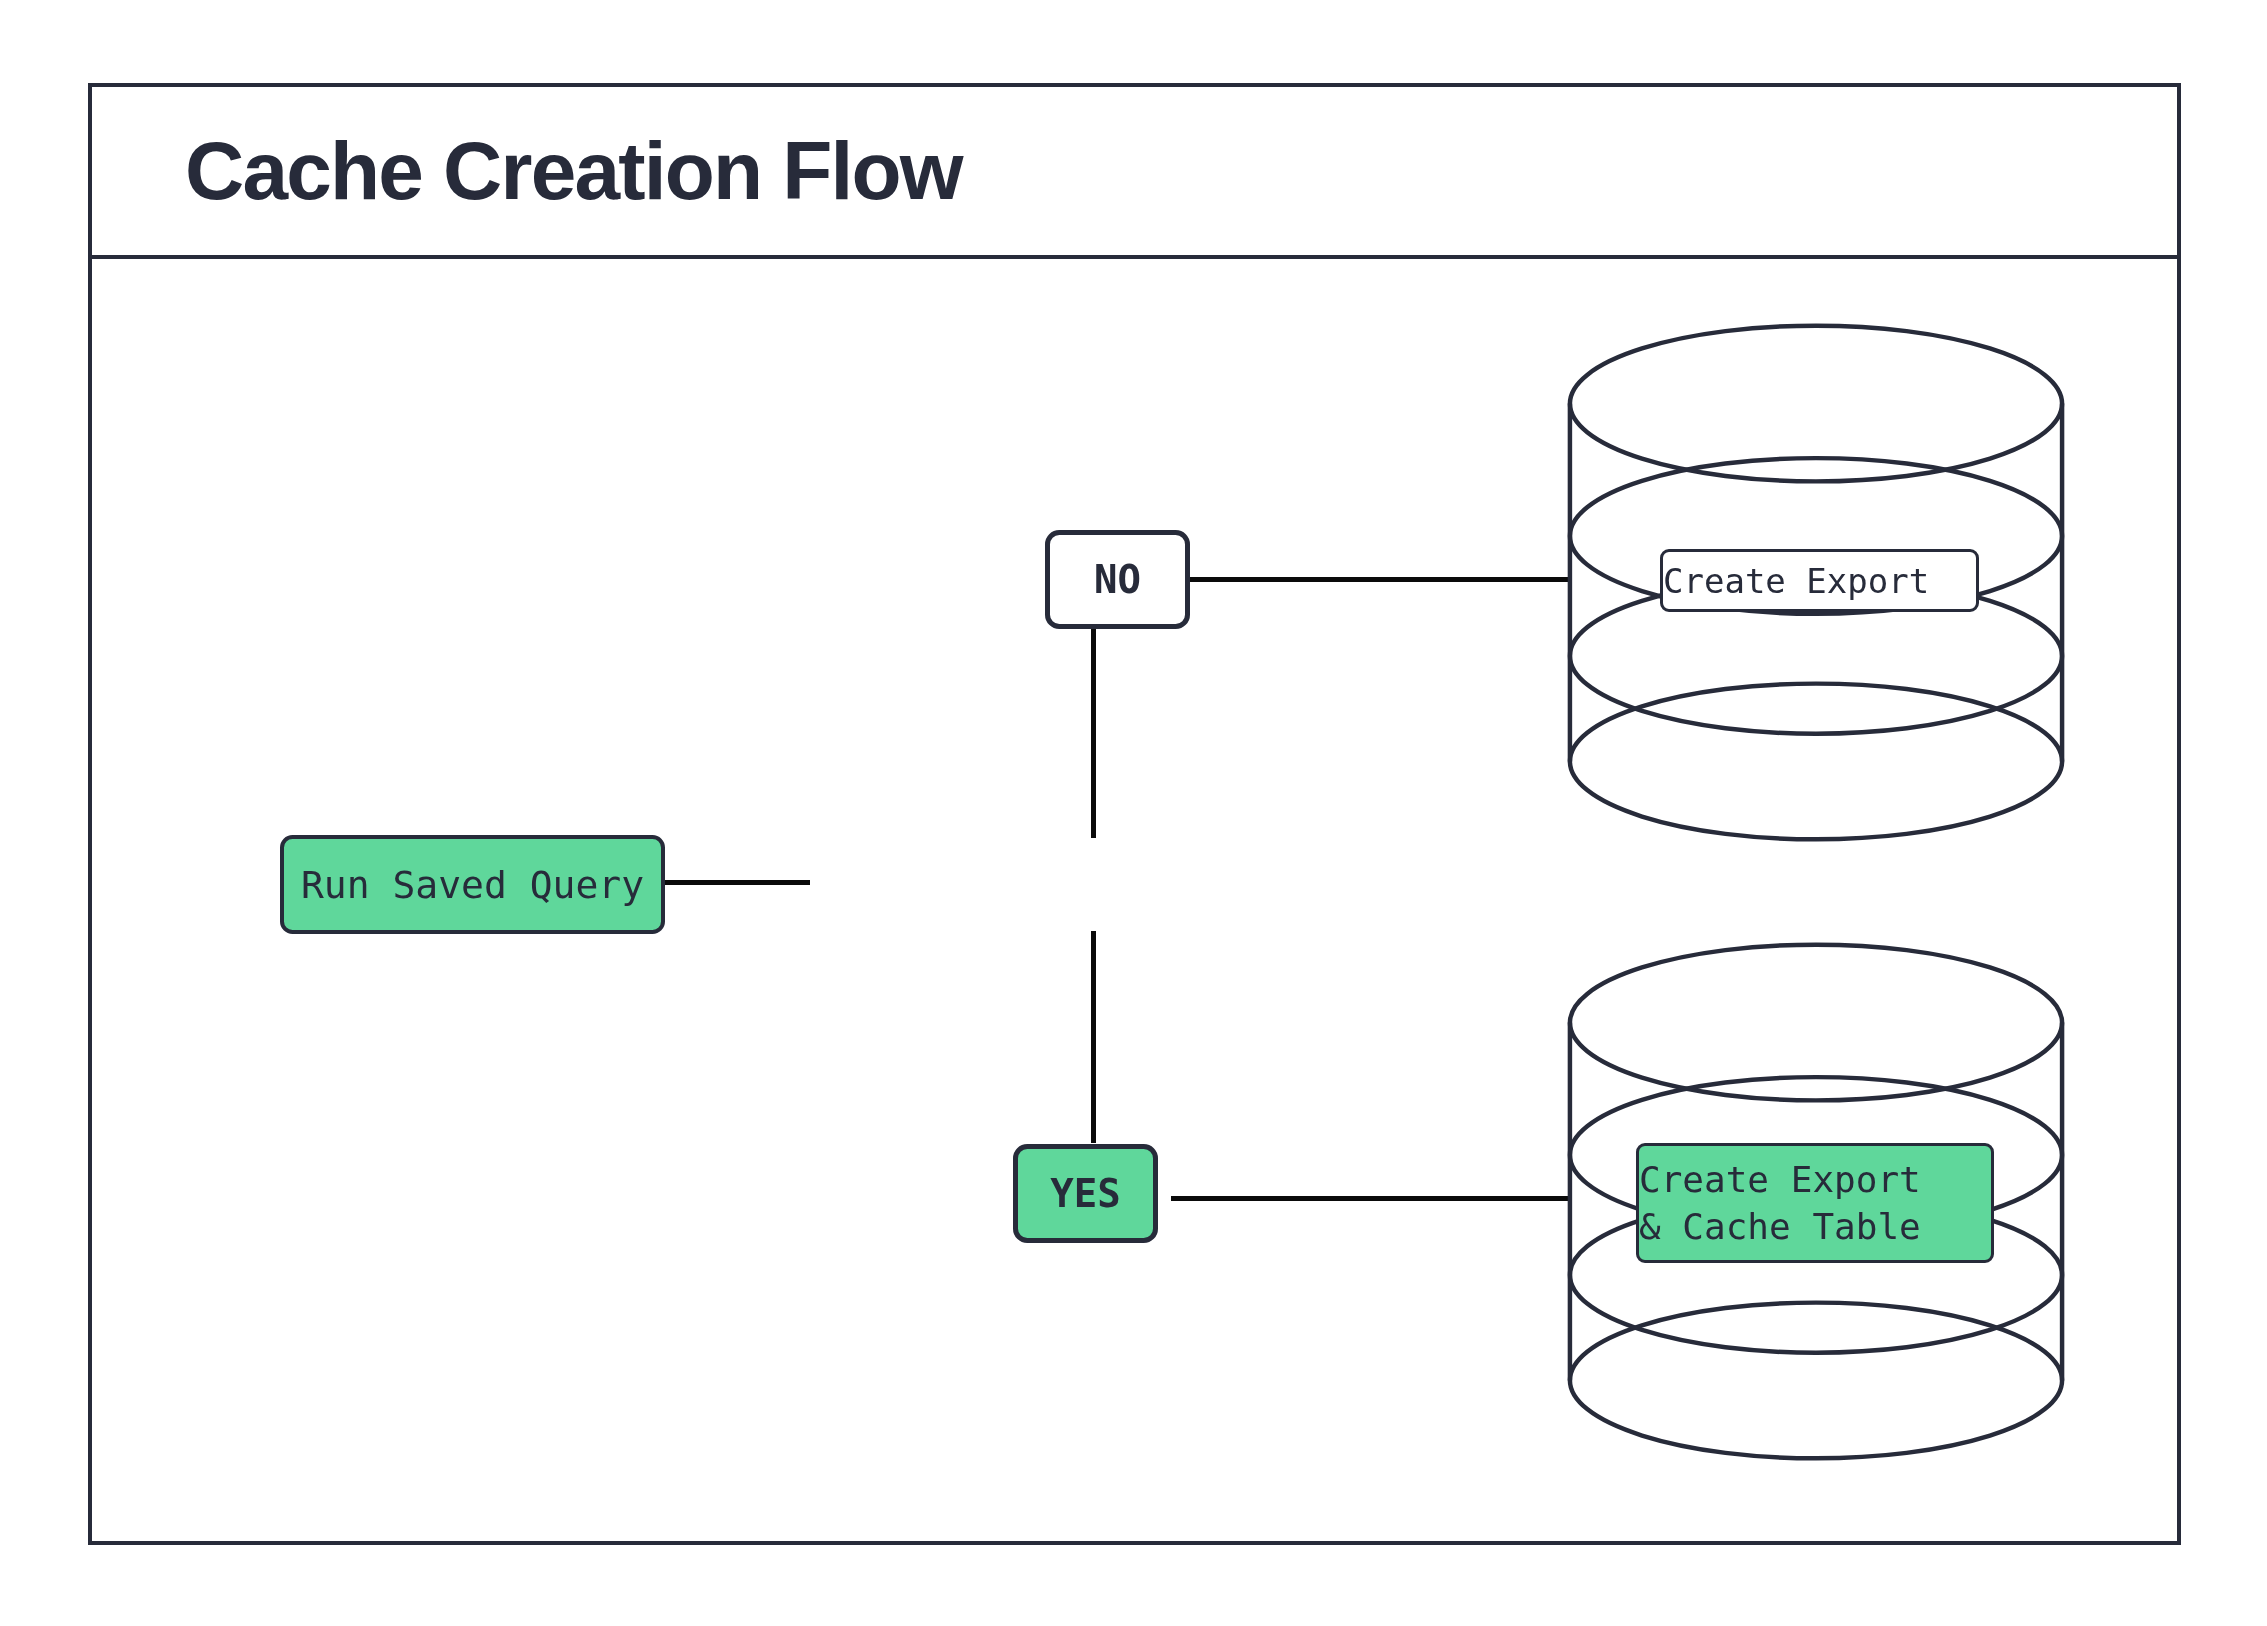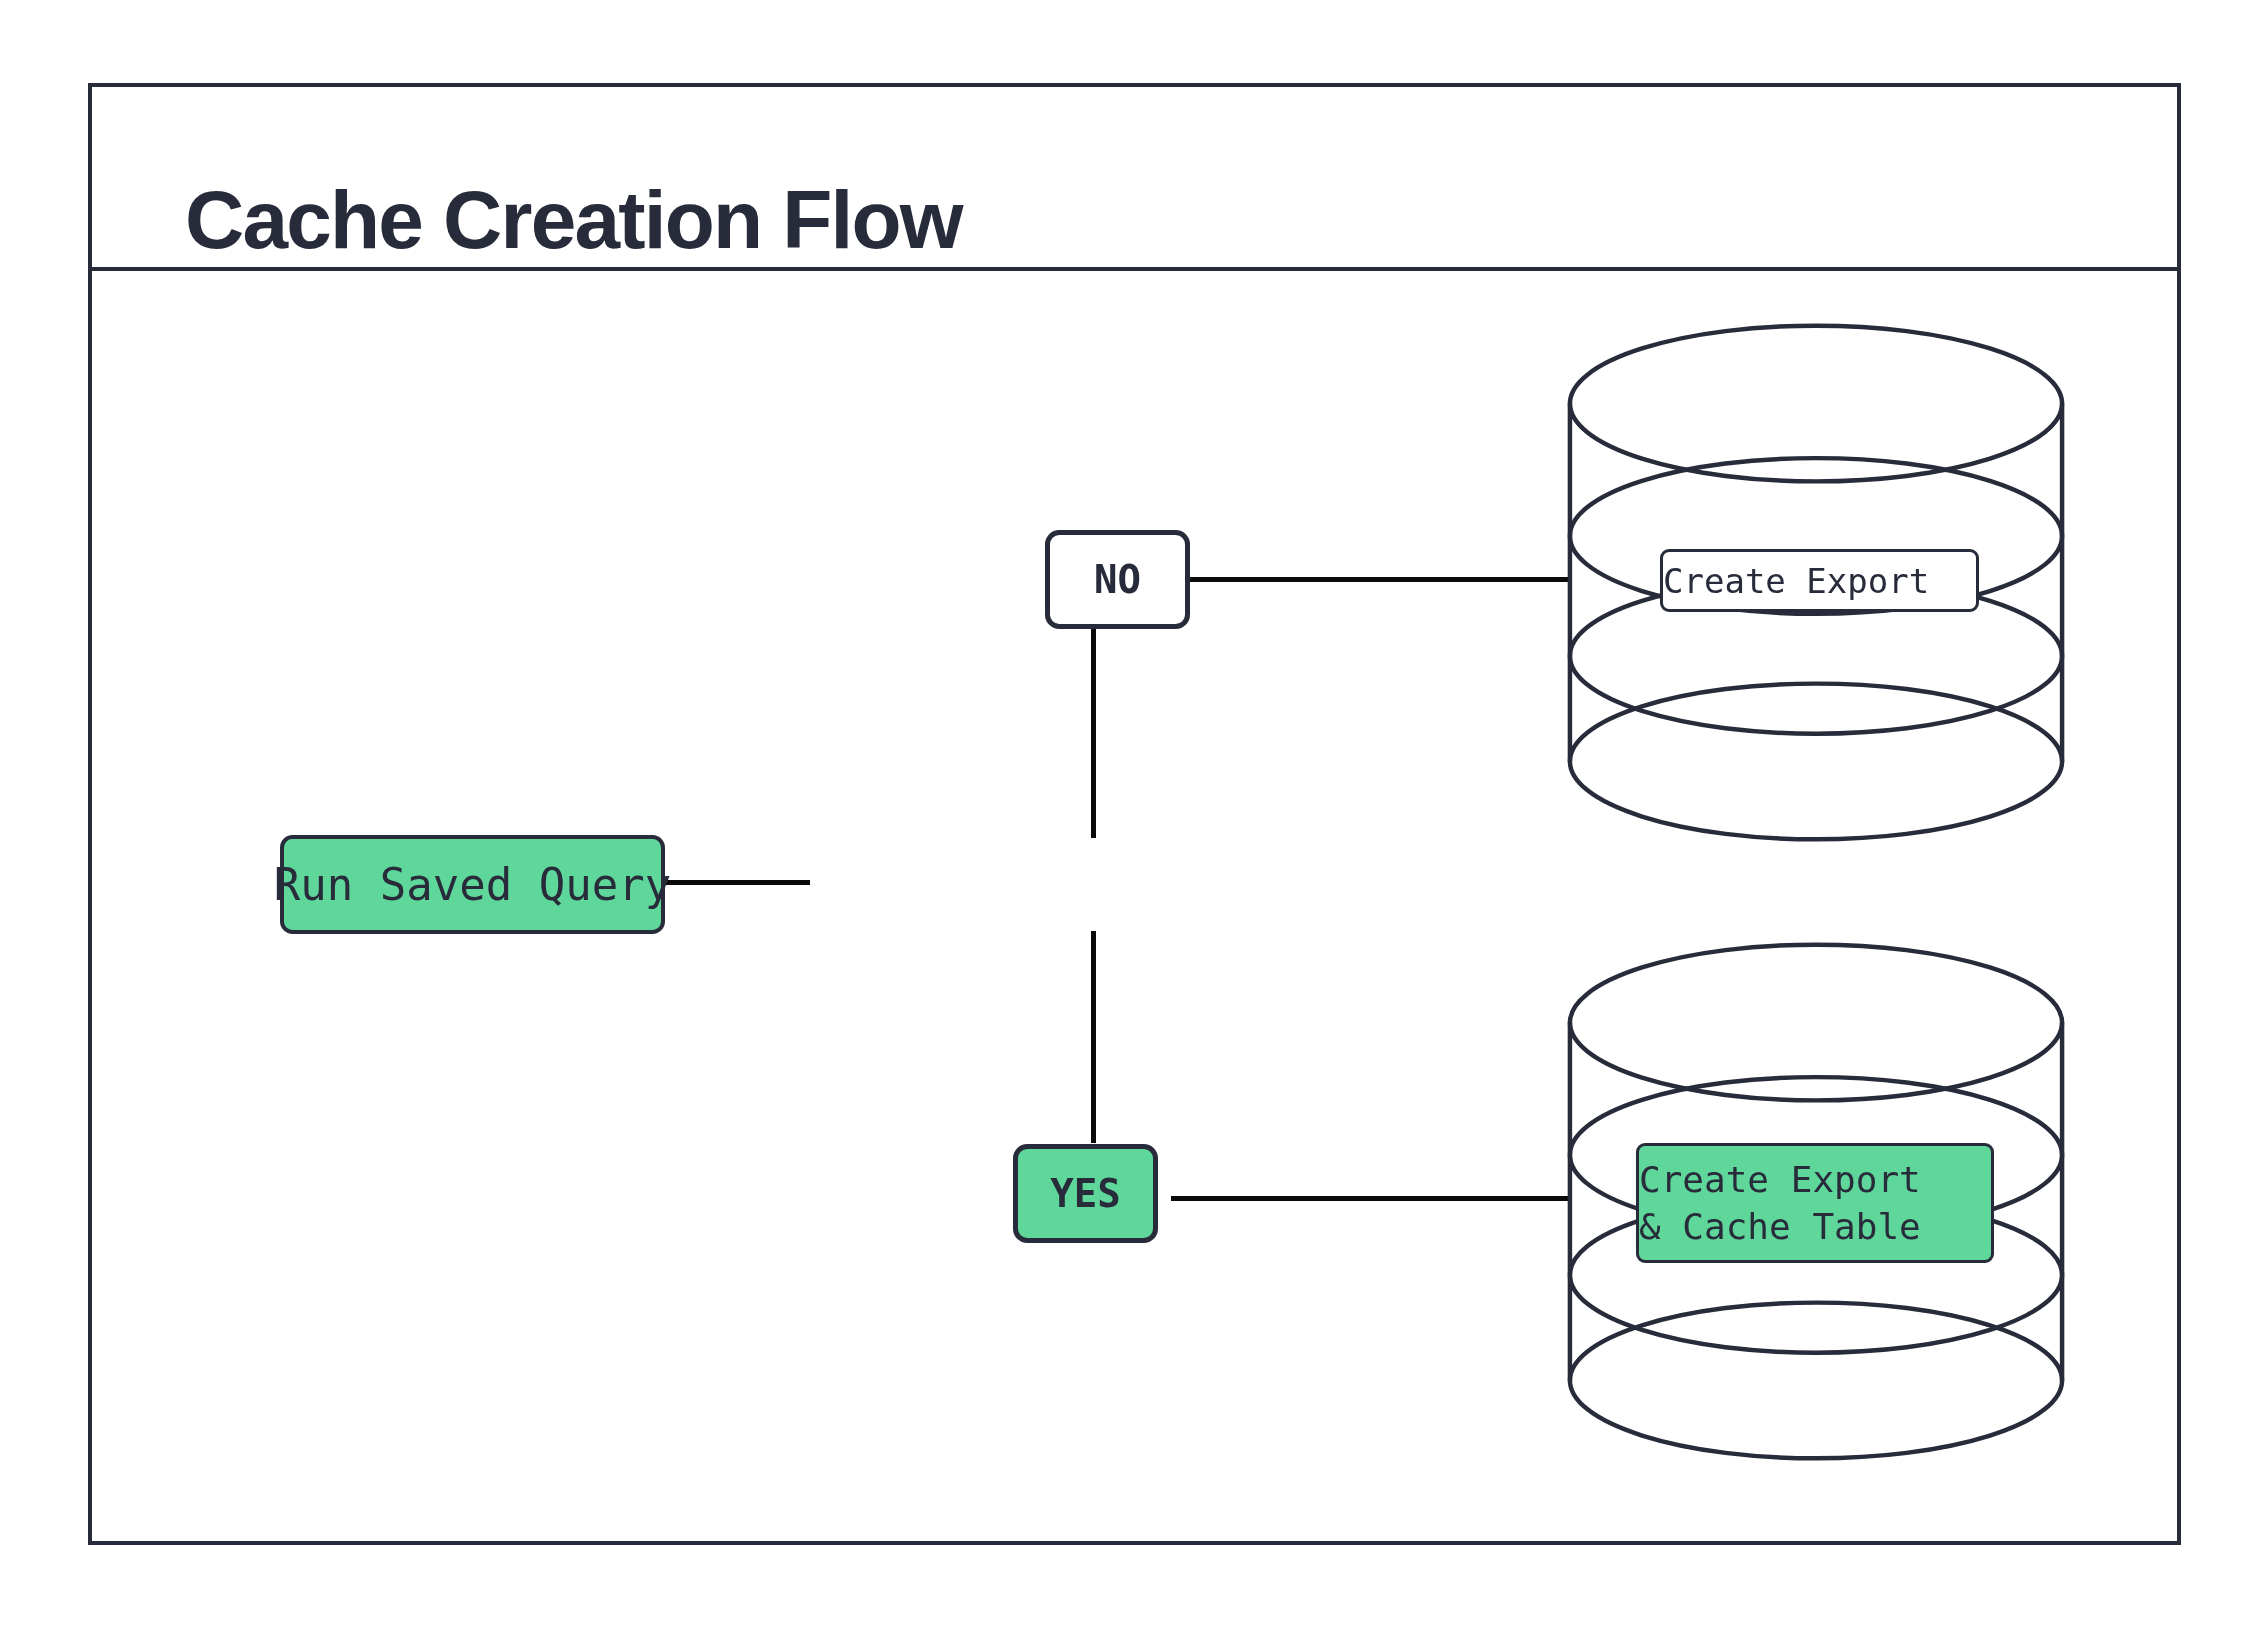--- a/index.html
+++ b/index.html
@@ -19,37 +19,37 @@
   .page{position:absolute;left:0;top:0;width:2268px;height:1626px;background:var(--background);}
 
   
   .frame{
     position:absolute;left:88px;top:83px;width:2093px;height:1462px;
     border:4.5px solid var(--ink);background:var(--background);
   }
   .frame-header{
     position:absolute;left:0;top:0;width:100%;height:172px;
     border-bottom:4.5px solid var(--ink);
-    display:flex;align-items:flex-end;padding-left:93px;margin-top:12px;
+    display:flex;align-items:center;padding-left:93px;
   }
   .title{
     font-family:"Liberation Sans", sans-serif;
     font-weight:700;font-size:82px;letter-spacing:-1.8px;
     color:var(--ink);
   }
 
   
   .edge{position:absolute;background:var(--line);}
 
   
   .node{
     position:absolute;display:flex;align-items:center;justify-content:center;
     color:var(--ink);background:var(--background);
     border:4.5px solid var(--ink);border-radius:12.5px;
-    font-size:44px;white-space:nowrap;
+    font-size:38px;white-space:nowrap;
   }
   .node-start{left:280px;top:835px;width:385px;height:99px;background:var(--green);}
   .node-decision{
     left:811px;top:836px;width:591px;height:96px;
     background:var(--ink);border:none;border-radius:16px;
     color:var(--light-text);
   }
   .node-tag{width:145px;height:99px;border-width:5.4px;border-radius:14.3px;font-weight:700;font-size:39px;}
   .node-no{left:1025px;top:530px;background:var(--background);margin-left:20px;}
   .node-yes{left:1013px;top:1144px;background:var(--green);}

